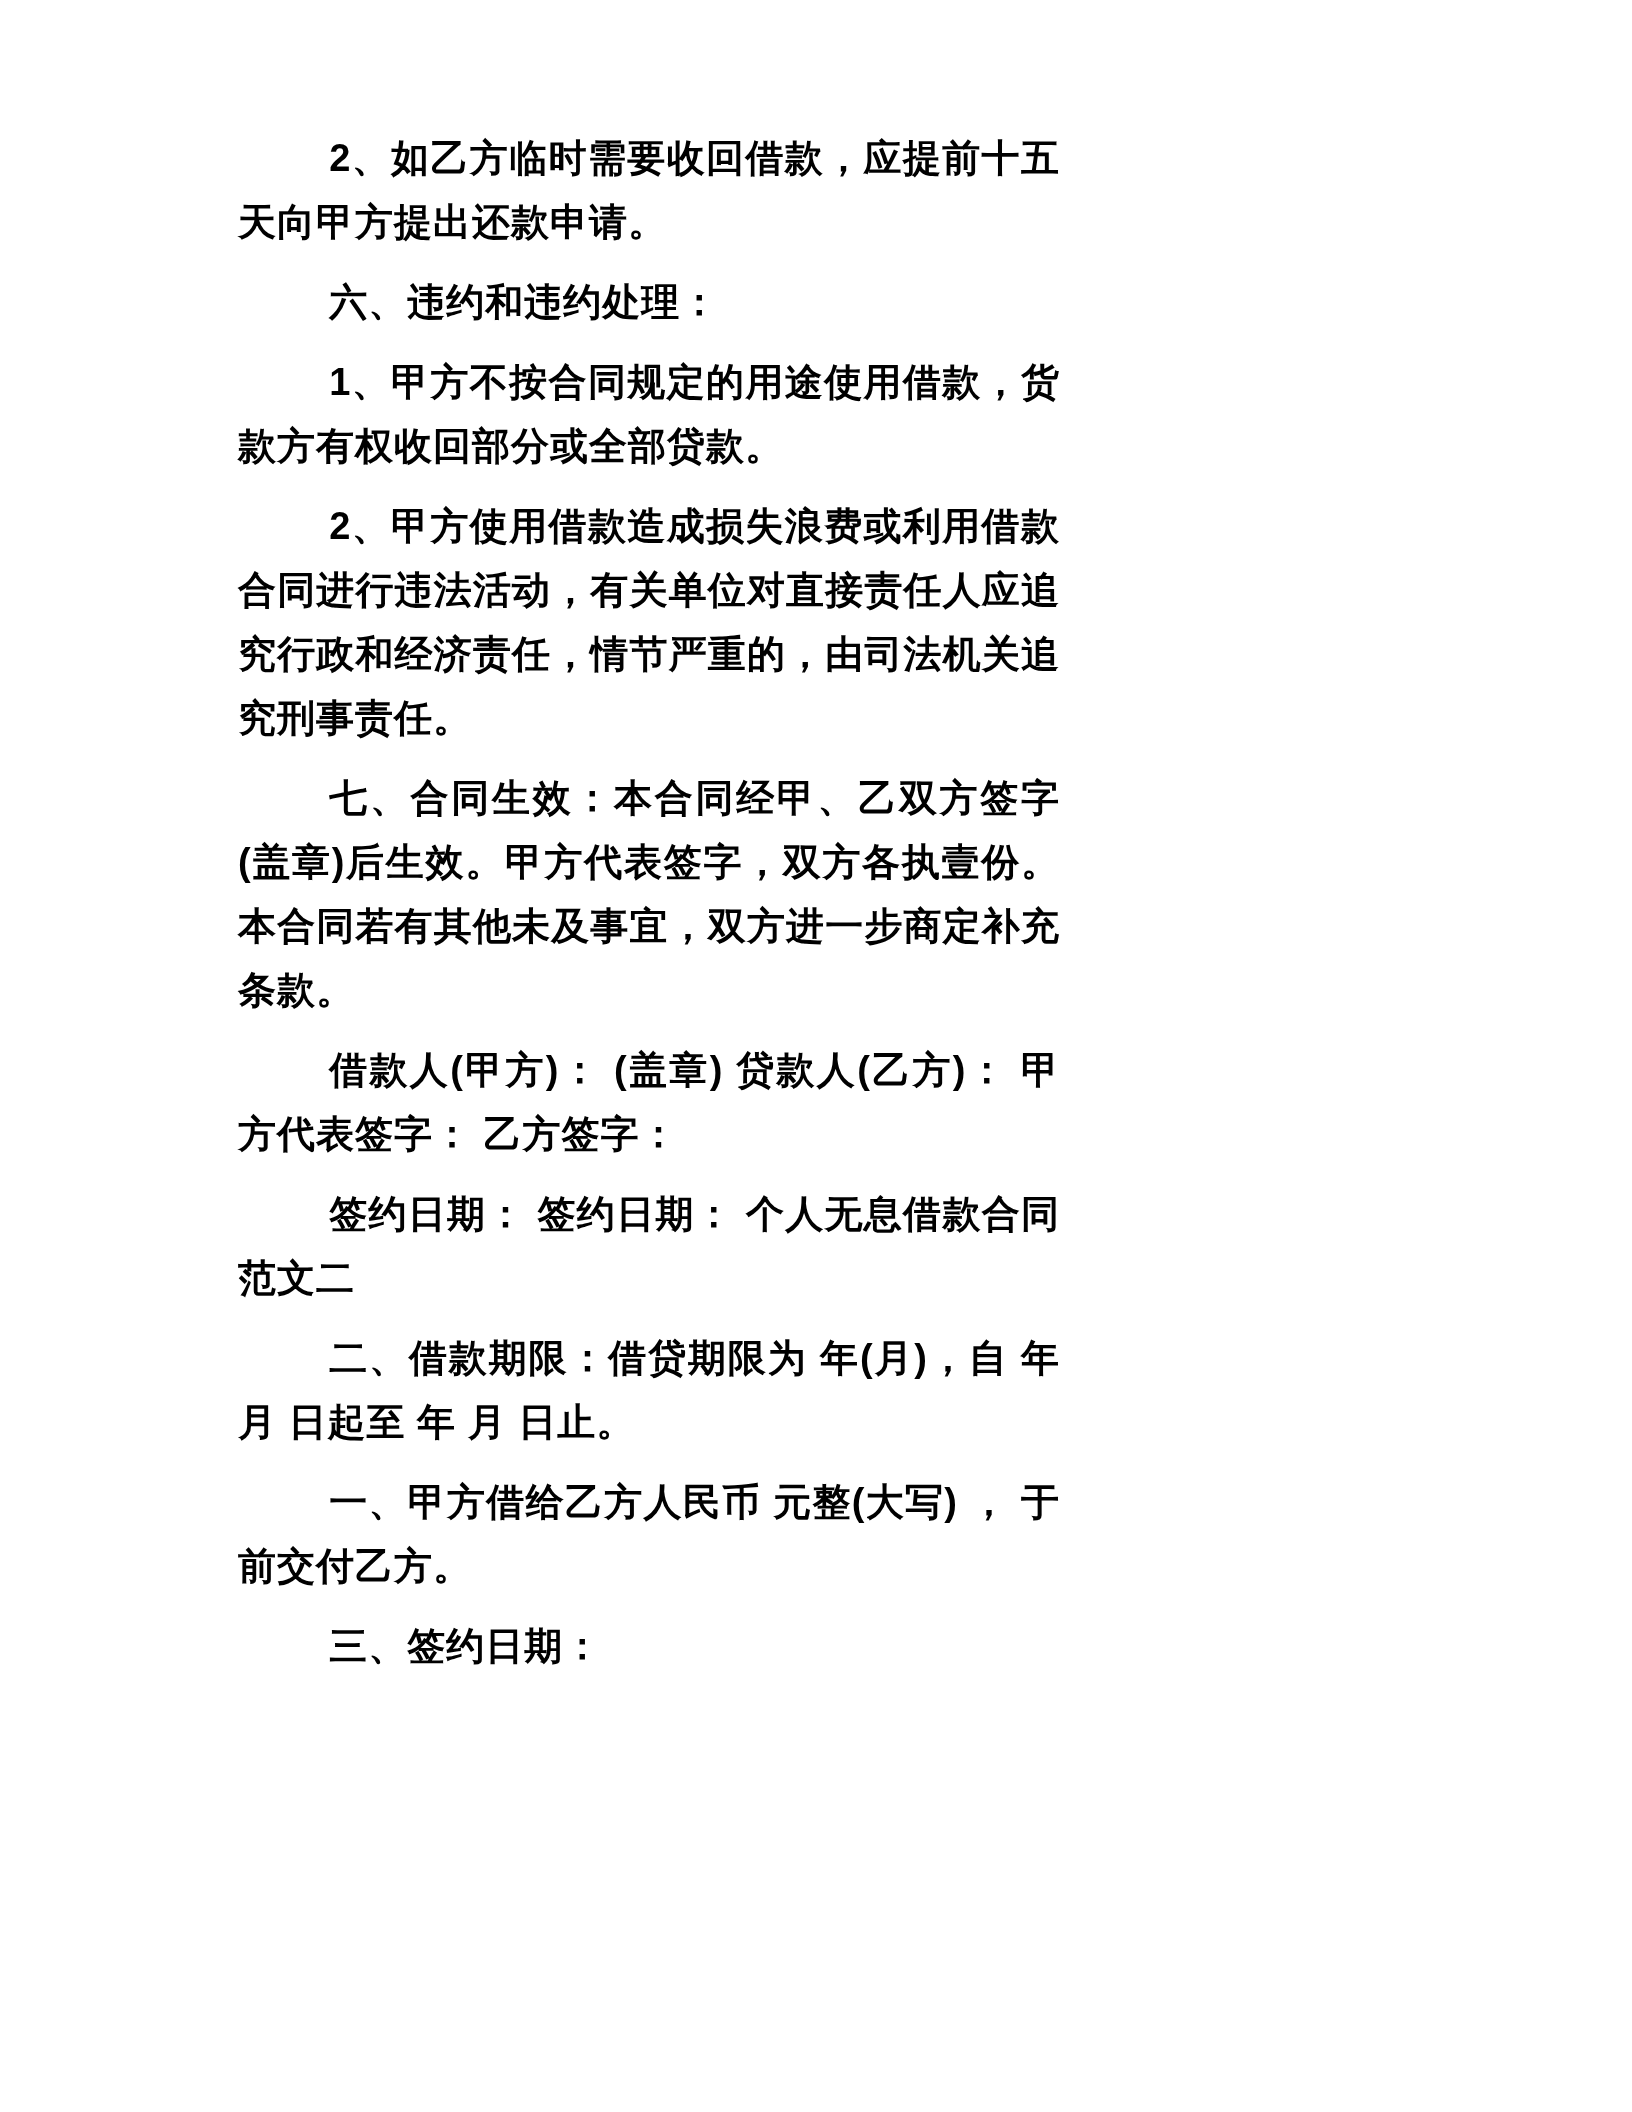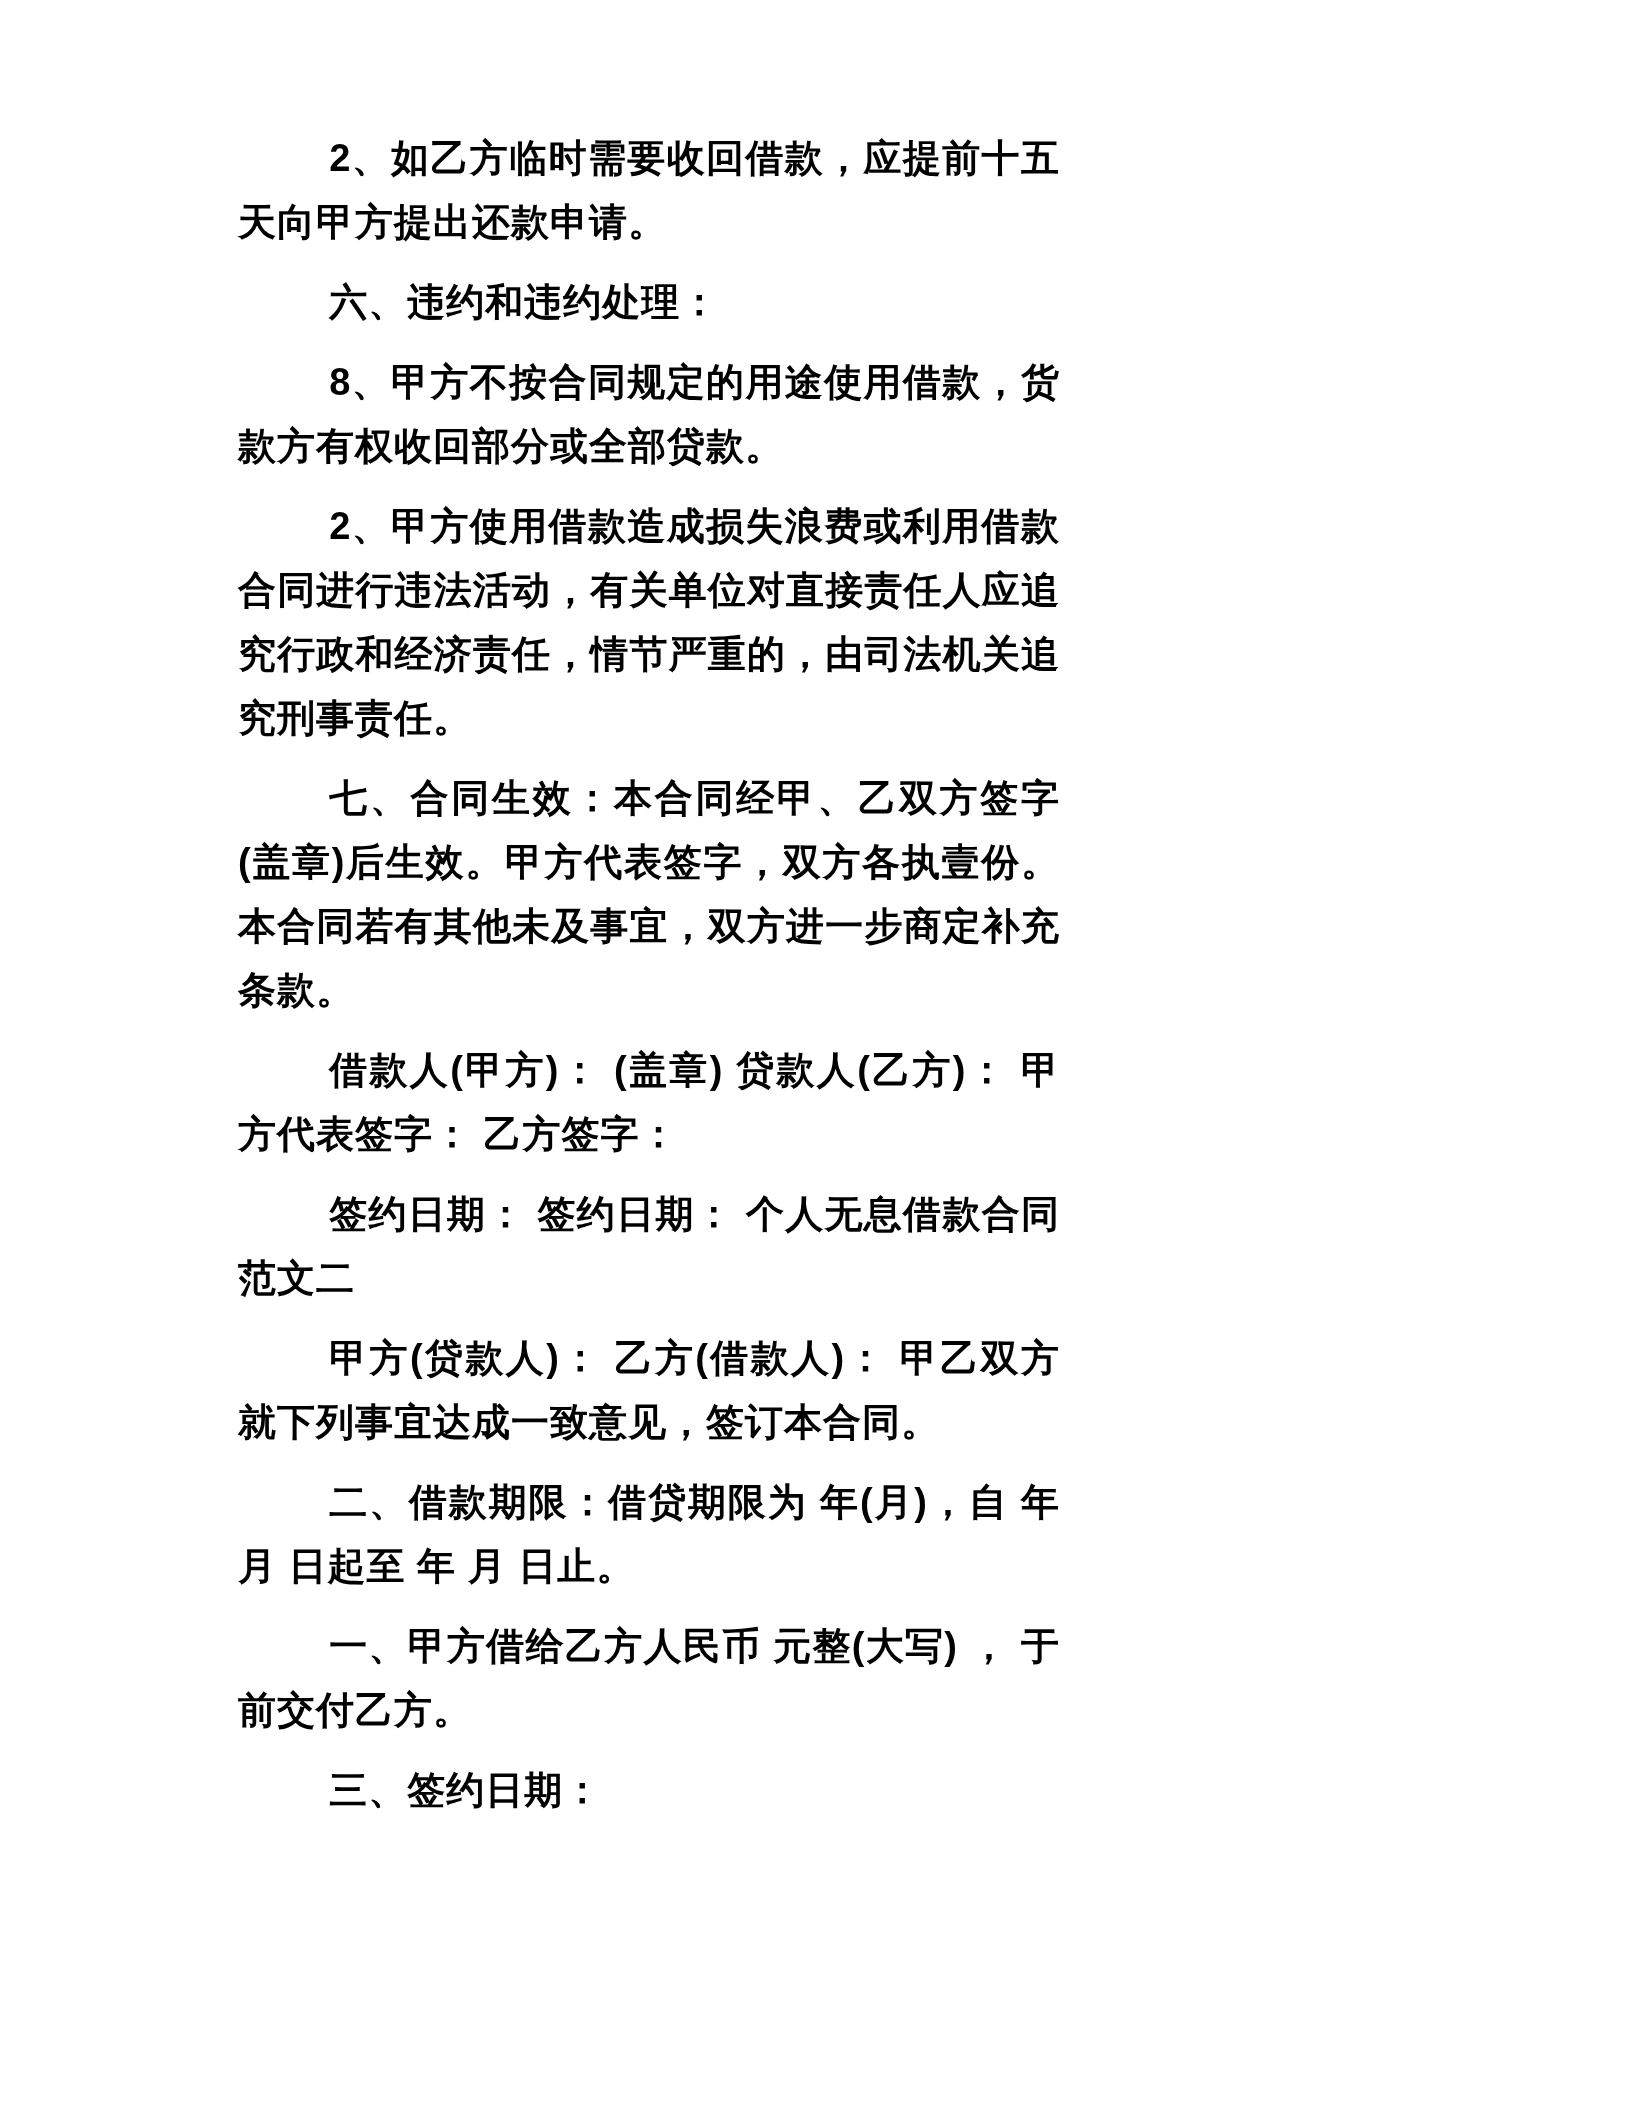--- a/index.html
+++ b/index.html
@@ -35,23 +35,22 @@
   }
 </style>
 </head>
 <body>
 
 <main class="page">
   <section class="doc-body">
 
   <p class="para">2、如乙方临时需要收回借款，应提前十五天向甲方提出还款申请。</p>
       <p class="para">六、违约和违约处理：</p>
-      <p class="para">8、甲方不按合同规定的用途使用借款，货款方有权收回部分或全部贷款。</p>
+      <p class="para">1、甲方不按合同规定的用途使用借款，货款方有权收回部分或全部贷款。</p>
       <p class="para">2、甲方使用借款造成损失浪费或利用借款合同进行违法活动，有关单位对直接责任人应追究行政和经济责任，情节严重的，由司法机关追究刑事责任。</p>
       <p class="para">七、合同生效：本合同经甲、乙双方签字(盖章)后生效。甲方代表签字，双方各执壹份。本合同若有其他未及事宜，双方进一步商定补充条款。</p>
       <p class="para">借款人(甲方)： (盖章) 贷款人(乙方)： 甲方代表签字： 乙方签字：</p>
       <p class="para">签约日期： 签约日期： 个人无息借款合同范文二</p>
-      <p class="para">甲方(贷款人)： 乙方(借款人)： 甲乙双方就下列事宜达成一致意见，签订本合同。</p>
       <p class="para">二、借款期限：借贷期限为 年(月)，自 年 月 日起至 年 月 日止。</p>
       <p class="para">一、甲方借给乙方人民币 元整(大写) ， 于 前交付乙方。</p>
       <p class="para">三、签约日期：</p>
     </section>
 </main>
 
 </body></html>

